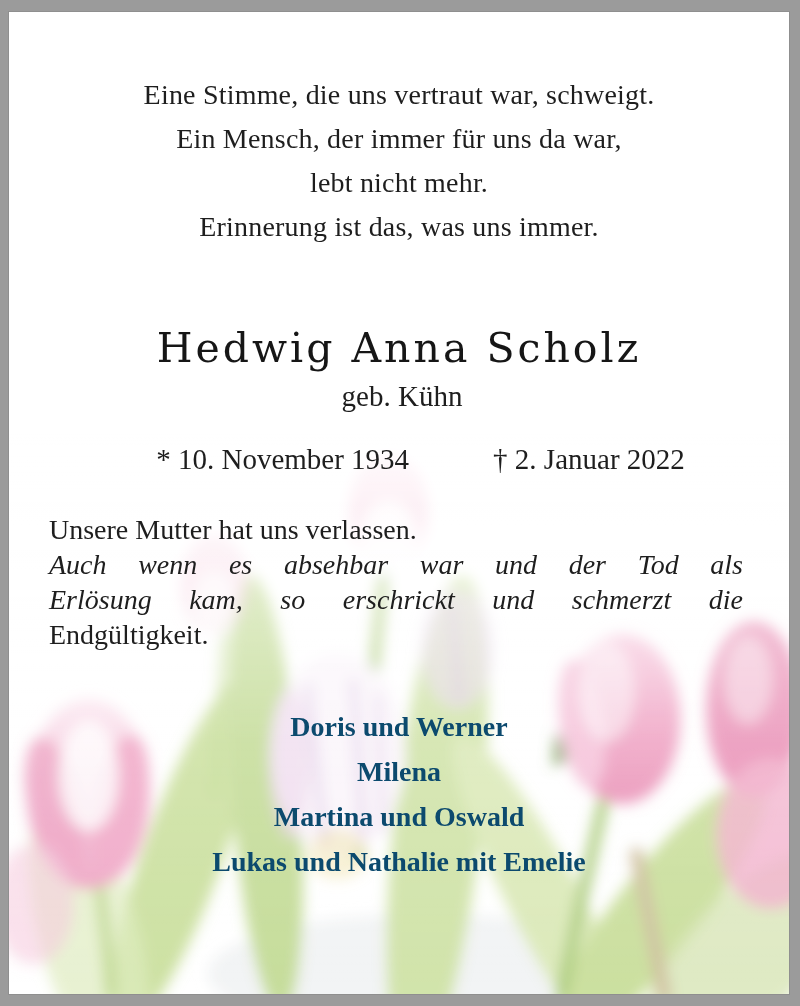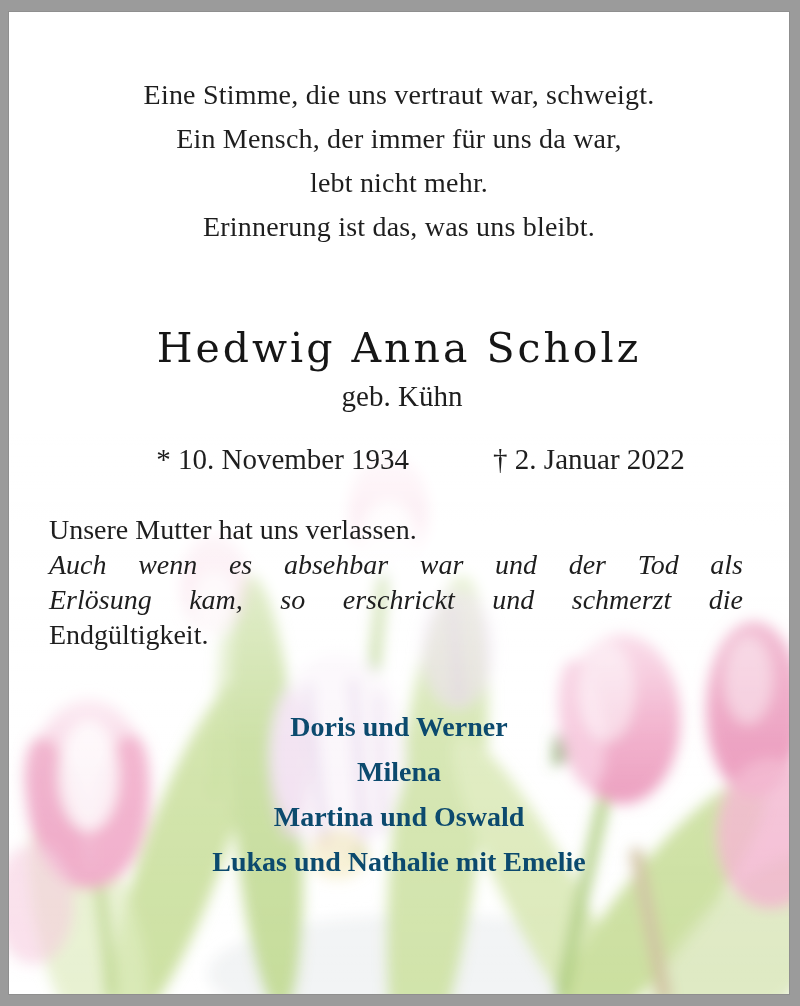--- a/index.html
+++ b/index.html
@@ -160,21 +160,21 @@
       <rect x="0" y="0" width="783" height="560" fill="url(#fadeTop)"></rect>
       <rect x="0" y="0" width="783" height="560" fill="#ffffff" opacity="0.16"></rect>
     </svg>
 
     <div class="textlayer">
 
       <div class="poem">
         <div class="poem-line">Eine Stimme, die uns vertraut war, schweigt.</div>
         <div class="poem-line">Ein Mensch, der immer für uns da war,</div>
         <div class="poem-line">lebt nicht mehr.</div>
-        <div class="poem-line">Erinnerung ist das, was uns bleibt.</div>
+        <div class="poem-line">Erinnerung ist das, was uns immer.</div>
       </div>
 
       <h1 class="name">Hedwig Anna Scholz</h1>
       <div class="maiden">geb. Kühn</div>
 
       <div class="dates">
         <span>* 10. November 1934</span>
         <span>† 2. Januar 2022</span>
       </div>
 

